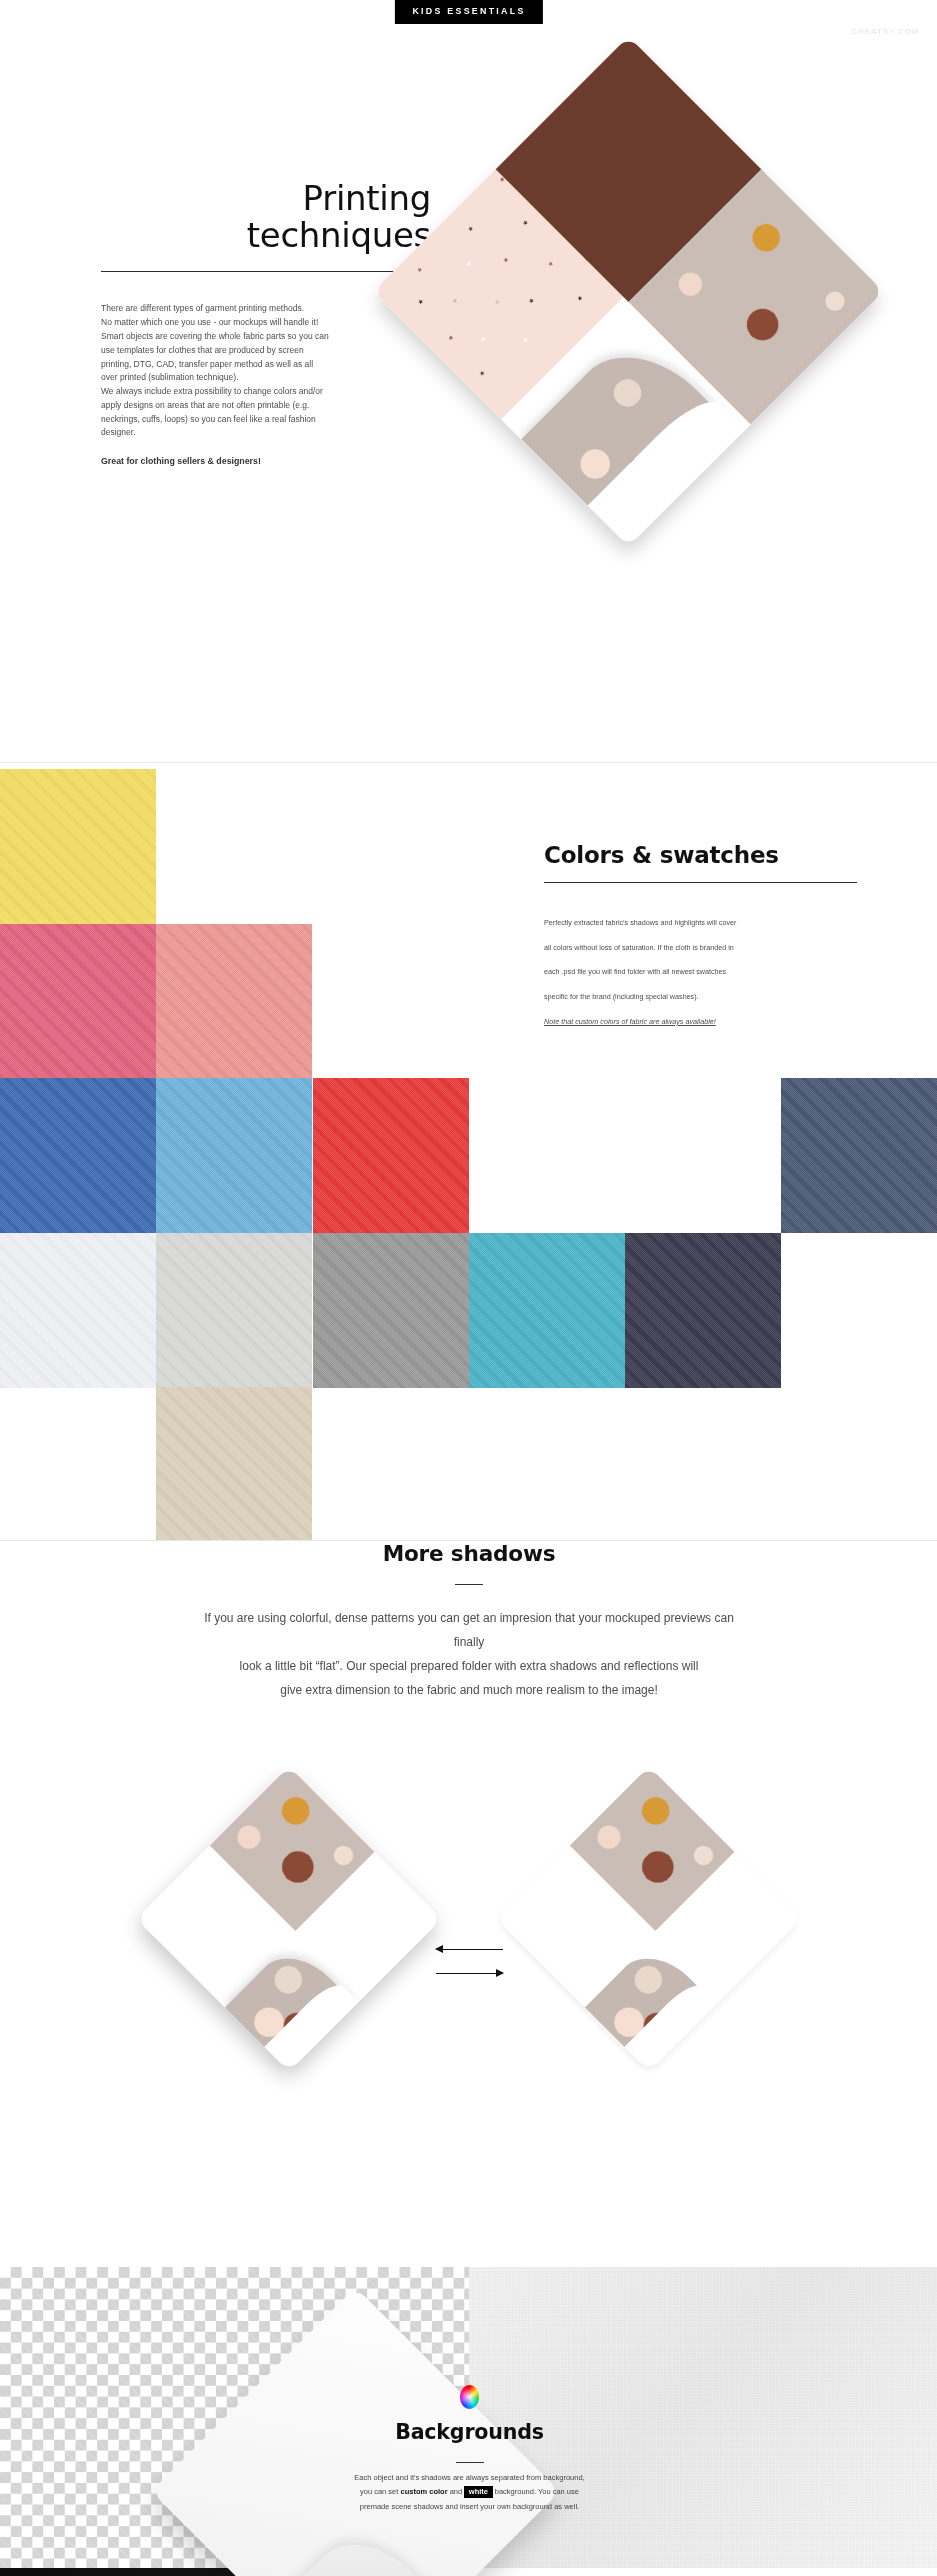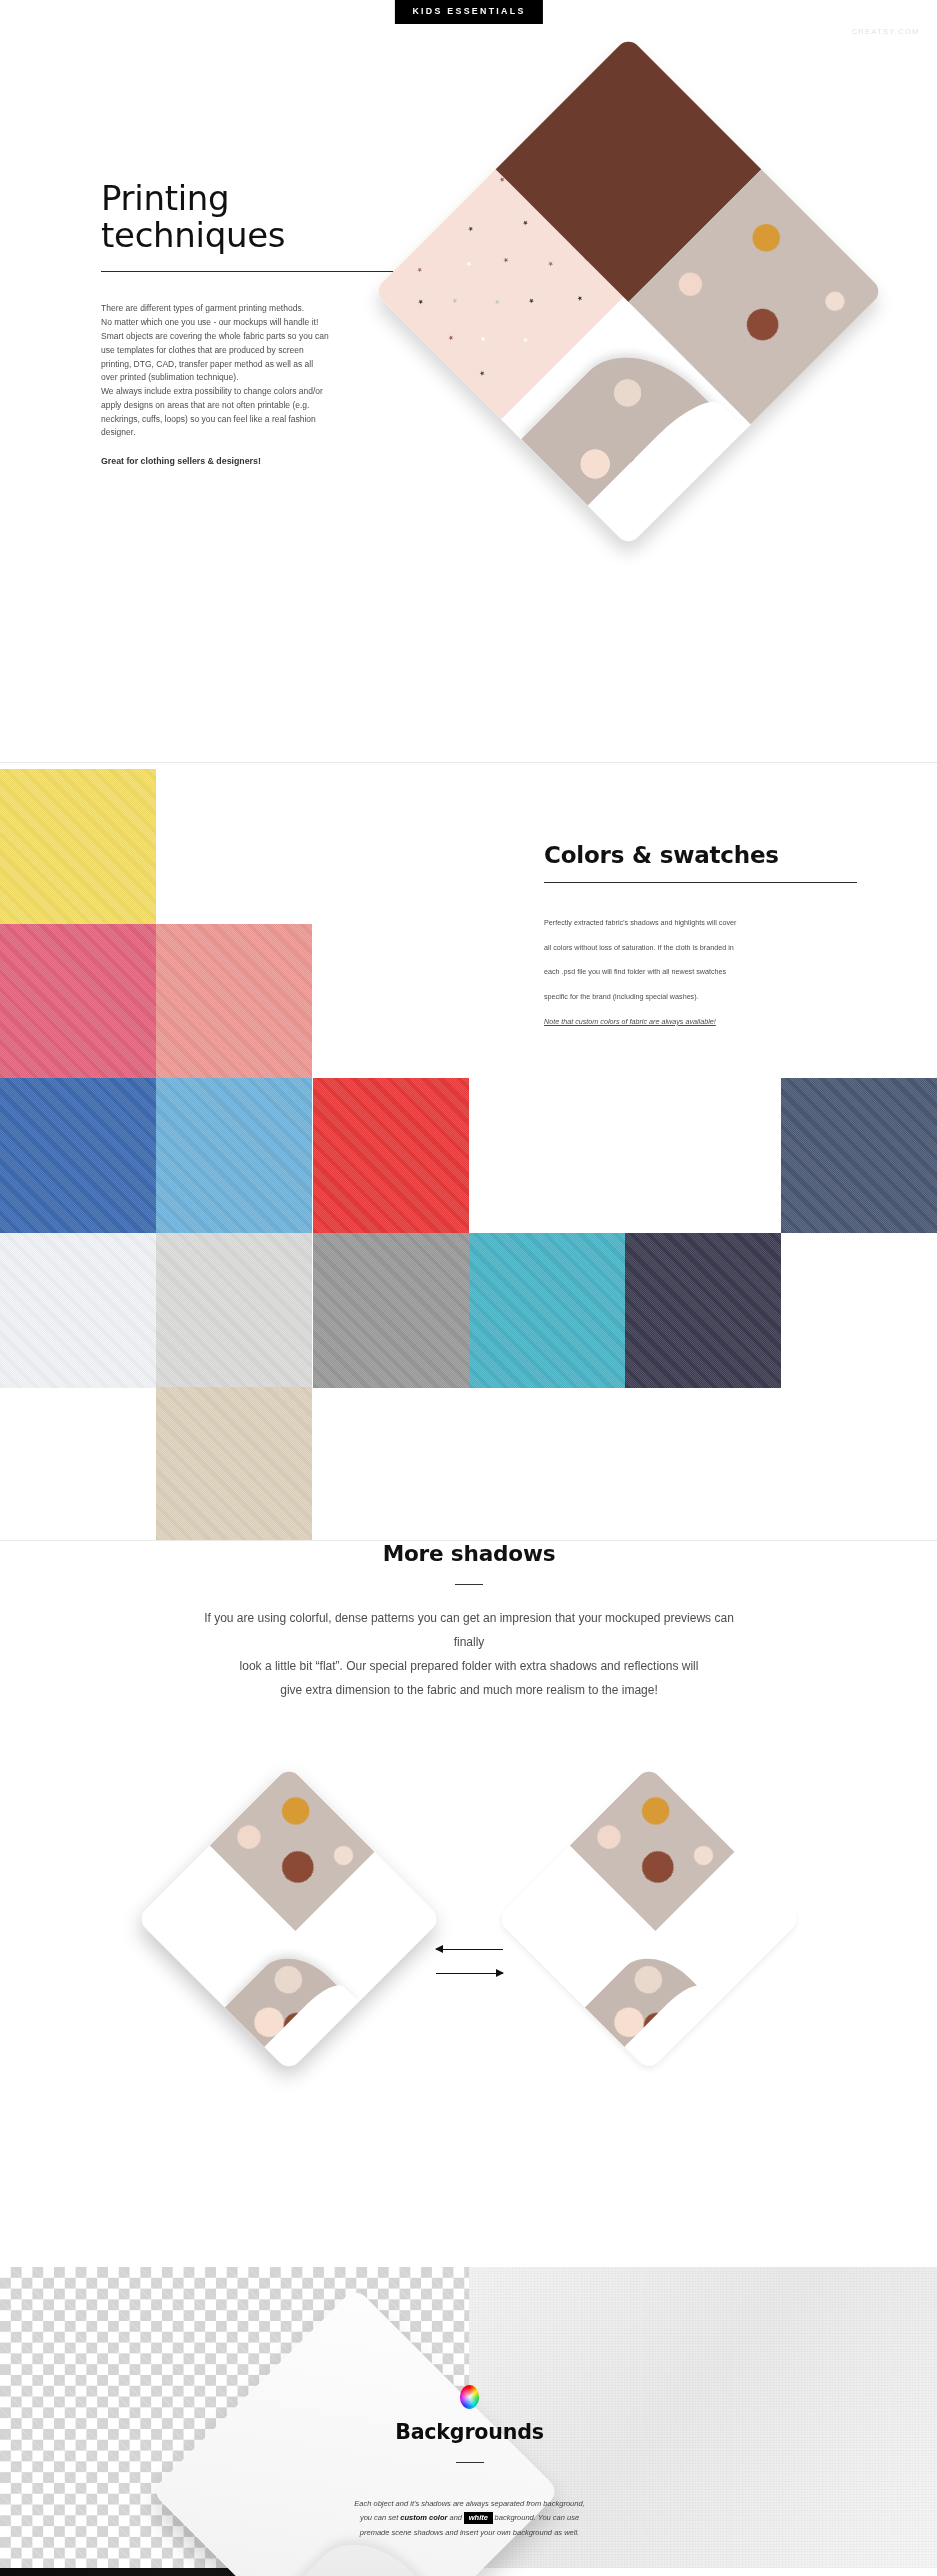--- a/index.html
+++ b/index.html
@@ -27,20 +27,21 @@
     white-space:nowrap;
   }
 
   
   .sec-printing{position:absolute;left:0;top:0;width:938px;height:762px;}
   .sec-printing .copy{position:absolute;left:101px;top:180px;width:330px;}
   h1.big-title{
     font-size:34px;line-height:1.08;font-weight:400;color:#111;
     letter-spacing:-0.3px;white-space:pre-line;
     font-family:"DejaVu Sans","Liberation Sans",sans-serif;
+    text-align:right;
   }
   .rule-wide{height:0.5px;background:#2a2a2a;width:330px;margin:17.5px 0 0 0;}
   .body-copy{
     margin-top:31px;font-size:8.5px;line-height:1.62;color:#4d4d4d;
     white-space:pre-line;font-weight:400;
   }
   .tagline{margin-top:15.5px;font-size:8.8px;font-weight:700;color:#333;}
 
   
   .towel-wrap{position:absolute;}
@@ -167,21 +168,21 @@
     width:19.6px;height:24px;border-radius:50%;margin:0 auto;
     background:
       radial-gradient(circle at 50% 50%, rgba(255,255,255,.95) 0%, rgba(255,255,255,0) 62%),
       conic-gradient(from 0deg,#ff0000,#ffea00,#00d12a,#00d5e8,#1a46ff,#c400ff,#ff0066,#ff0000);
   }
   h2.bg-title{
     font-size:20.6px;font-weight:700;color:#0d0d0d;margin-top:11.3px;letter-spacing:-0.2px;
     font-family:"DejaVu Sans","Liberation Sans",sans-serif;
     text-align:center;
   }
-  .bg-copy{margin-top:34px;font-size:7.5px;line-height:1.95;color:#444;font-style:italic;}
+  .bg-copy{margin-top:8px;font-size:7.5px;line-height:1.95;color:#444;}
   .chip-bold{font-weight:700;color:#111;}
   .chip-white{background:#000;color:#fff;font-weight:700;padding:1px 4.6px 1.5px 4.6px;}
 </style>
 </head>
 <body>
 
 <div class="page">
 
   <div class="brand-badge">KIDS ESSENTIALS</div>
   <div class="watermark">CREATSY.COM</div>

